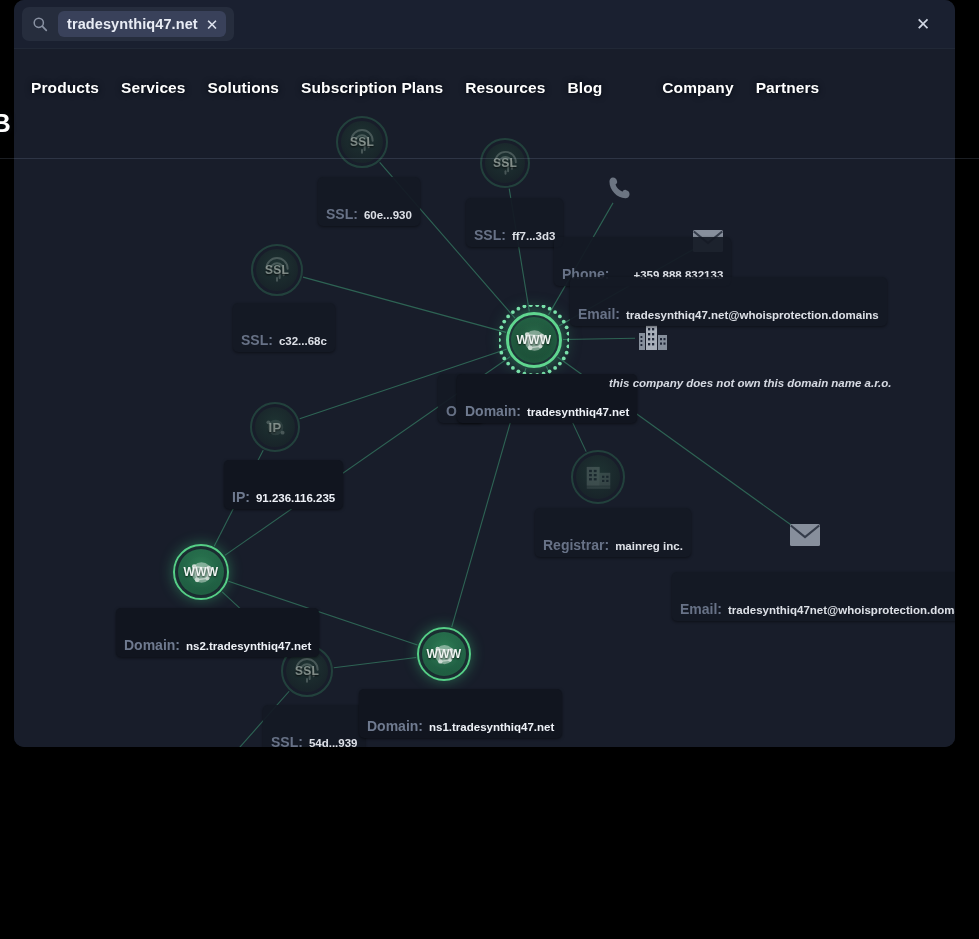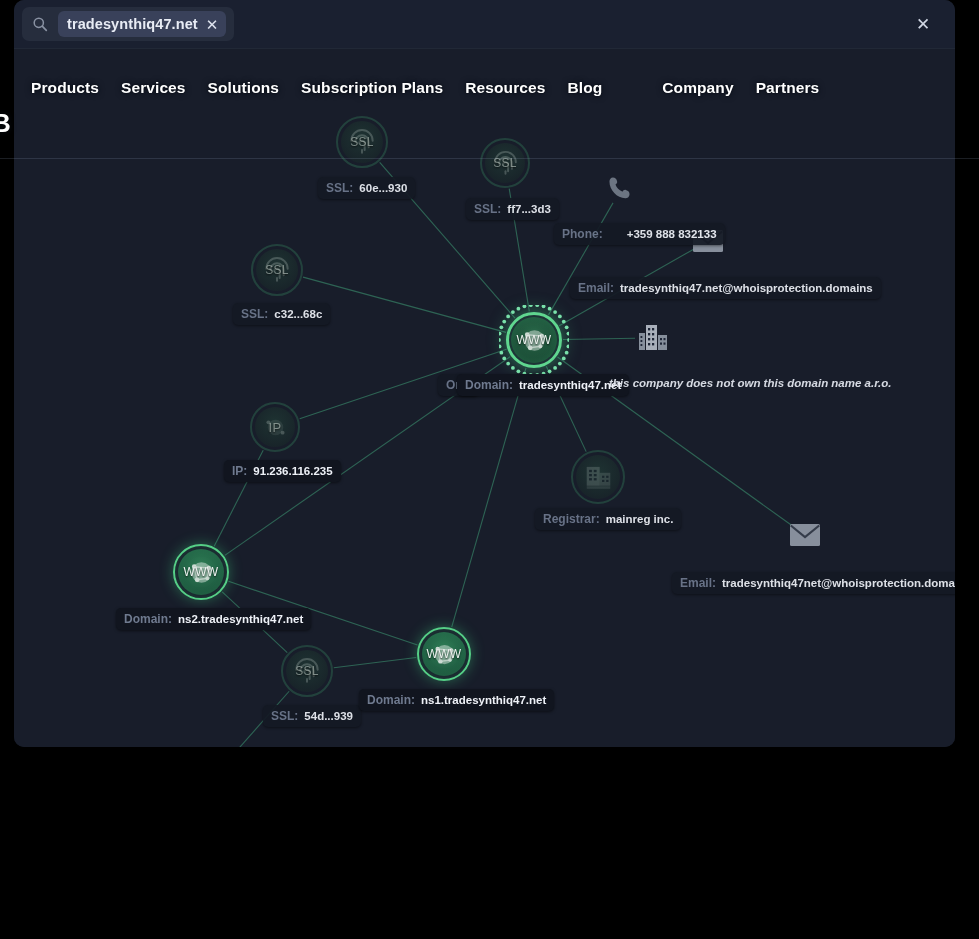--- a/index.html
+++ b/index.html
@@ -104,21 +104,21 @@
     border-radius: 50%;
     border: 2px solid rgba(74,194,126,.55);
   }
   .node .inner {
     position: absolute; inset: 5px;
     border-radius: 50%;
     background: radial-gradient(circle at 50% 40%, #2a6b4b 0%, #1d4f38 60%, #17402e 100%);
   }
   .node .glyph {
     position: relative;
-    color: #eef4f1; font-weight: 400; letter-spacing: .3px;
+    color: #eef4f1; font-weight: 700; letter-spacing: .3px;
     z-index: 3; text-shadow: 0 1px 2px rgba(0,0,0,.7);
   }
   .node.dim .ring { border-color: rgba(74,194,126,.22); }
   .node.dim .inner { background: radial-gradient(circle at 50% 40%, rgba(38,78,60,.45) 0%, rgba(26,52,42,.35) 70%, rgba(22,40,34,.25) 100%); }
   .node.dim .glyph { color: rgba(205,218,212,.55); }
 
   .node.bright .ring { border-color: #55cf86; box-shadow: 0 0 14px rgba(60,190,120,.45), inset 0 0 10px rgba(60,190,120,.25); }
   .node.bright .inner { background: radial-gradient(circle at 50% 38%, #2e7d55 0%, #216044 60%, #1a4e37 100%); }
 
   .node.selected .ring {
@@ -131,21 +131,21 @@
   
   .lbl {
     position: absolute;
     display: flex; align-items: baseline; gap: 6px;
     background: #11151f;
     border-radius: 5px;
     padding: 4px 8px;
     white-space: nowrap;
     box-shadow: 0 1px 3px rgba(0,0,0,.5);
   }
-  .lbl .k { color: #6f7a8f; font-size: 12px; font-weight: 700; }
+  .lbl .k { color: #6f7a8f; font-size: 14px; font-weight: 700; margin-top: 25px; }
   .lbl .v { color: #eef1f7; font-size: 11.5px; font-weight: 700; }
   .lbl.faint { background: #141924; opacity:.92; }
   .lbl.plainval { background: transparent; box-shadow:none; padding-left:2px;}
   .lbl.plainval .v { color:#e6eaf2; font-weight:600; font-size:11.5px;font-style:italic;}
 
   
   .caption {
     position: absolute; left: 0; top: 894px;
     width: 979px; text-align: center;
     color: #d7dae0; font-size: 15.5px; letter-spacing: .2px;
@@ -459,21 +459,21 @@
             <span class="v">ff7...3d3</span>
           </div>
           <div class="lbl faint" style="left: 219px; top: 255px;">
             <span class="k">SSL:</span>
             <span class="v">c32...68c</span>
           </div>
           <div class="lbl" style="left: 210px; top: 412px;">
             <span class="k">IP:</span>
             <span class="v">91.236.116.235</span>
           </div>
-          <div class="lbl faint" style="left: 540px; top: 175px; gap: 24px;">
+          <div class="lbl faint" style="left: 540px; top: 189px; gap: 24px;">
             <span class="k">Phone:</span>
             <span class="v">+359 888 832133</span>
           </div>
           <div class="lbl faint" style="left: 556px; top: 229px;">
             <span class="k">Email:</span>
             <span class="v">tradesynthiq47.net@whoisprotection.domains</span>
           </div>
           <div class="lbl faint" style="left: 424px; top: 326px;">
             <span class="k">Org:</span>
           </div>

